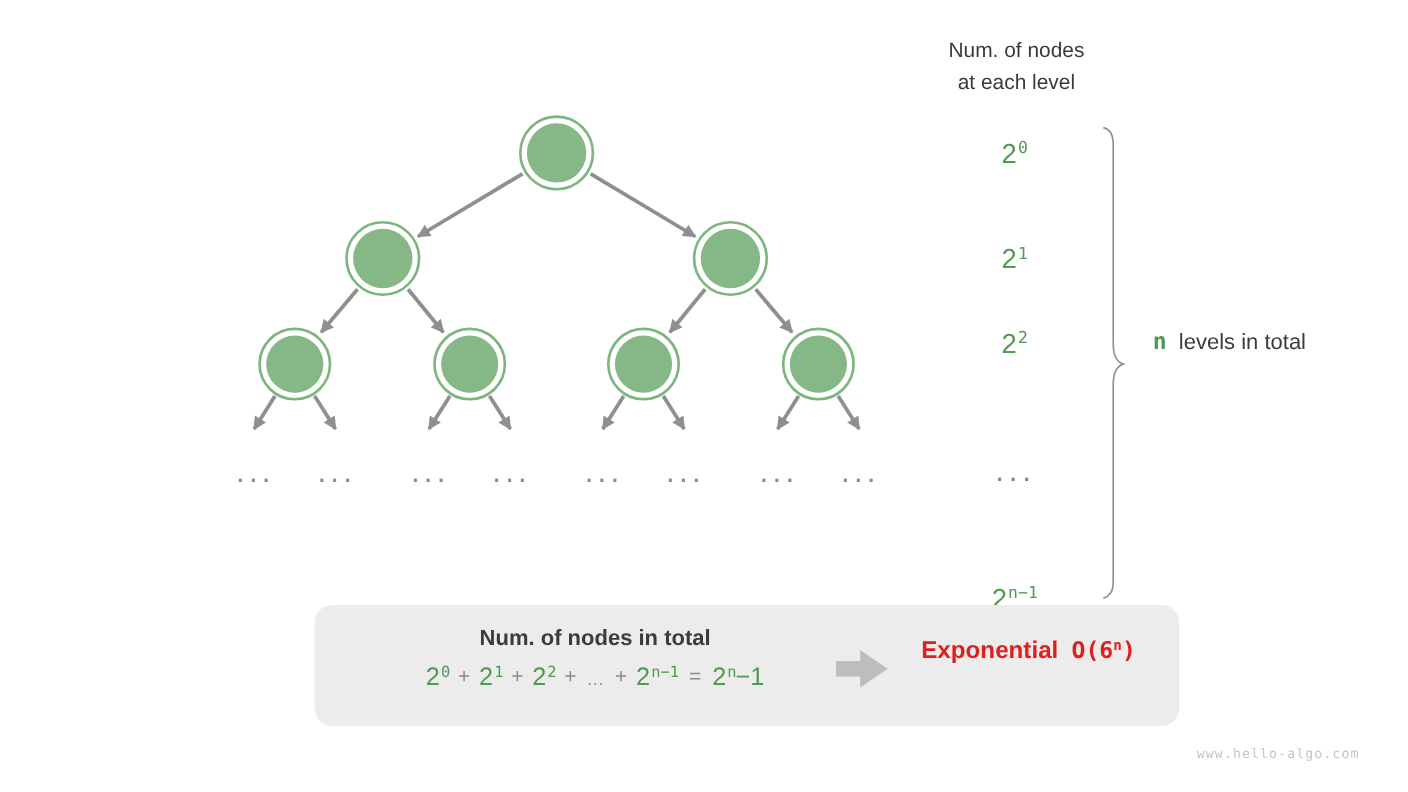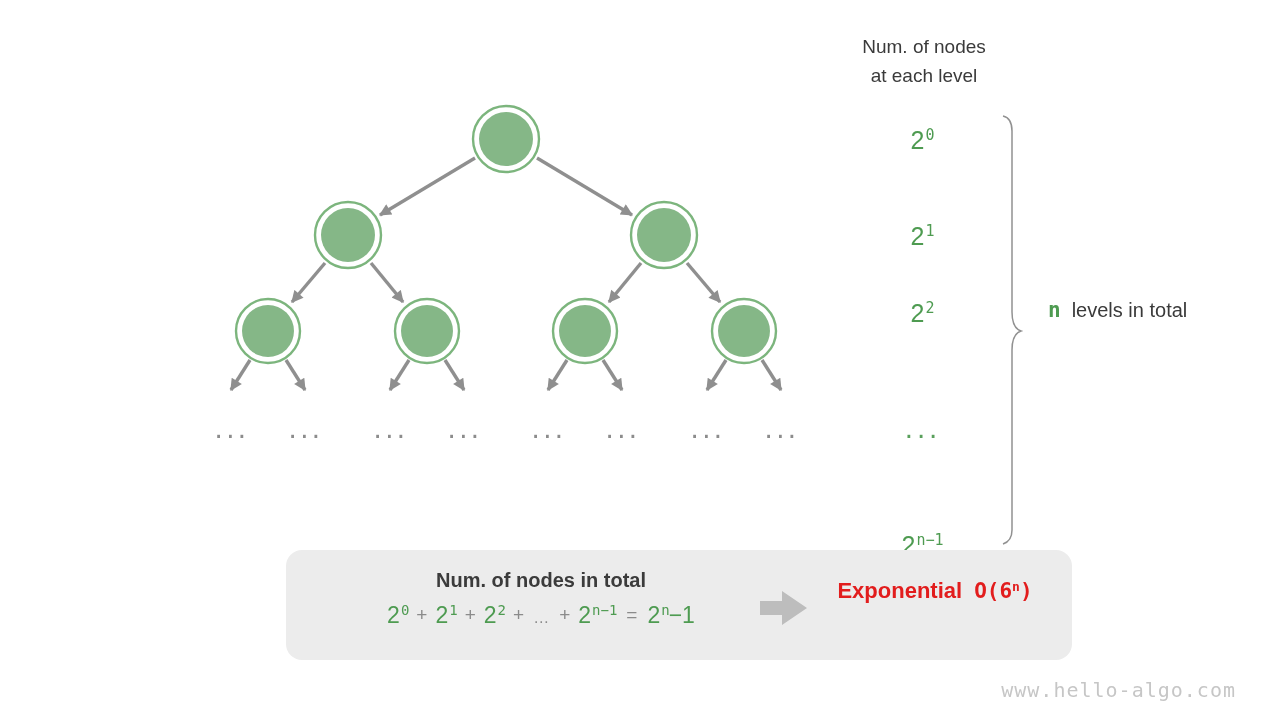--- a/index.html
+++ b/index.html
@@ -36,21 +36,21 @@
   .frm .op{color:#8b8b8b;font-size:19px;margin:0 8px;position:relative;top:-2px;}
   .frm .fdots{color:#8b8b8b;font-size:16px;margin:0 1px;letter-spacing:1px;}
   .frm .eq{color:#8b8b8b;font-size:19px;margin:0 10px;position:relative;top:-2px;}
   .cx-line{margin-top:10px;font-weight:bold;color:#e21d1d;white-space:nowrap;}
   .cx-line .word{font-size:22px;margin-right:12px;}
   .cx-line .expr{font-family:"DejaVu Sans Mono",monospace;font-size:21px;}
   .cx-line .exp{font-family:"DejaVu Sans Mono",monospace;font-size:13px;position:relative;
                 top:-7px;}
 
   
-  #wm{right:44px;top:678px;font-family:"DejaVu Sans Mono",monospace;font-size:20px;
+  #wm{right:44px;top:678px;font-family:"DejaVu Sans Mono",monospace;font-size:12px;
       color:#c6c6c6;letter-spacing:1px;text-align:center;}
 </style>
 </head>
 <body>
 
 <div id="stage">
 
   <svg class="abs" width="1280" height="720" style="left:0;top:0">
     <defs>
       <marker id="ah" viewBox="0 0 10 10" refX="9" refY="5" markerUnits="userSpaceOnUse" markerWidth="14" markerHeight="12" orient="auto-start-reverse">

